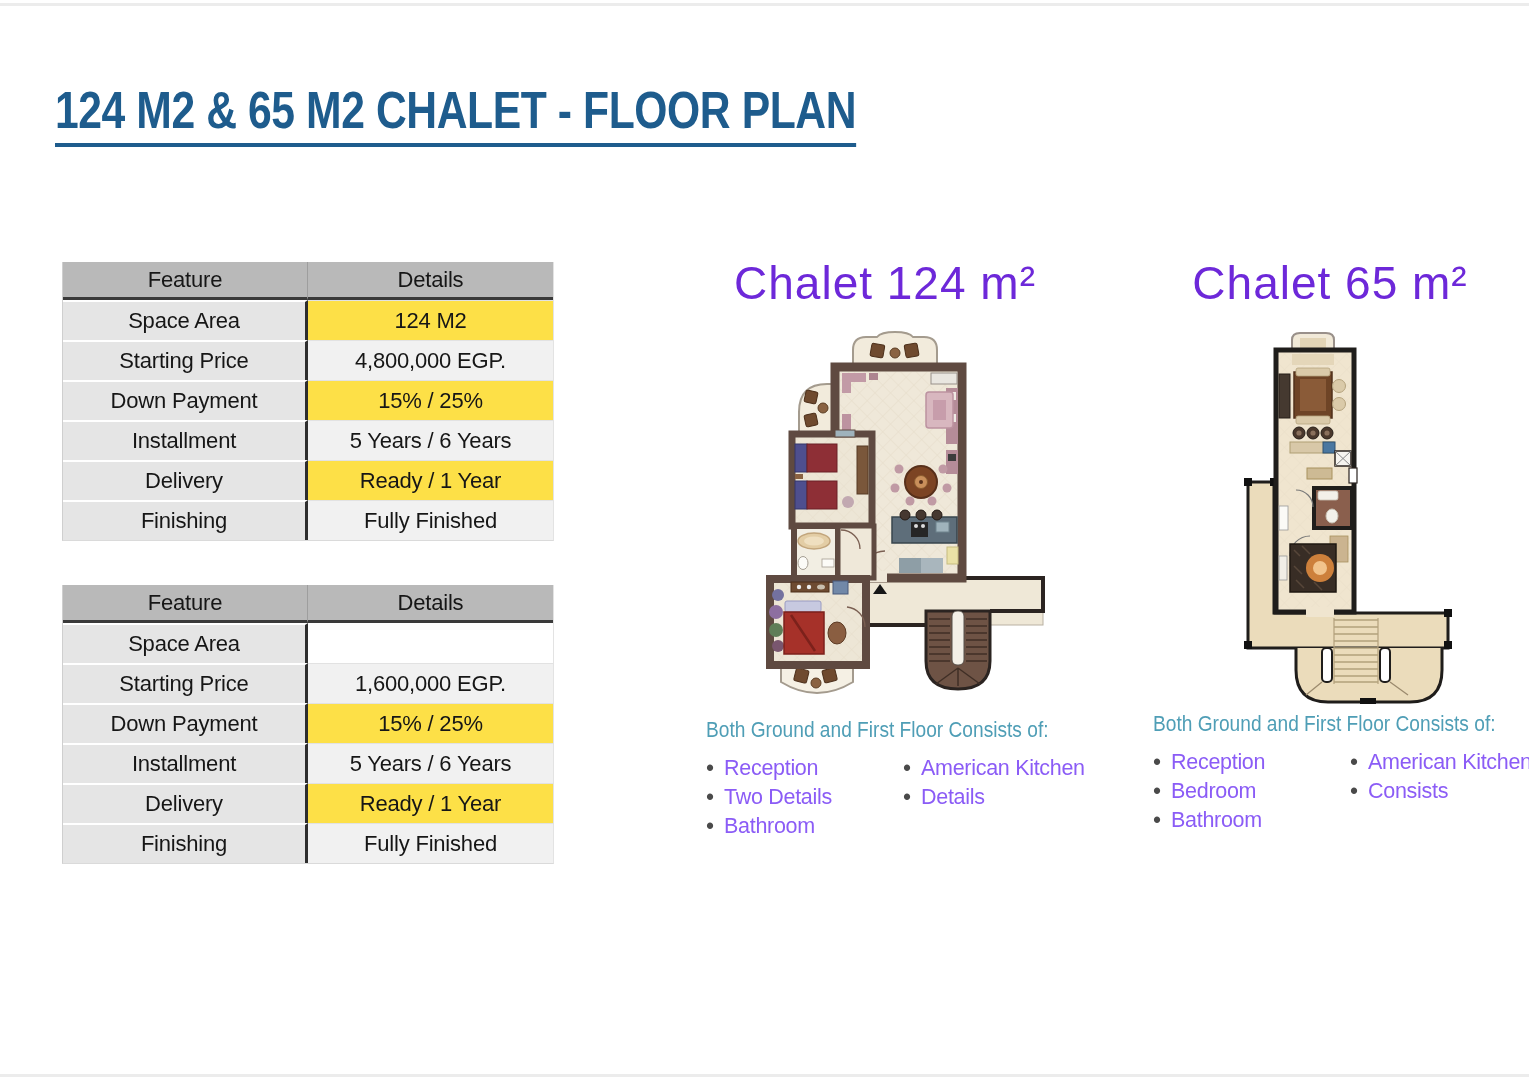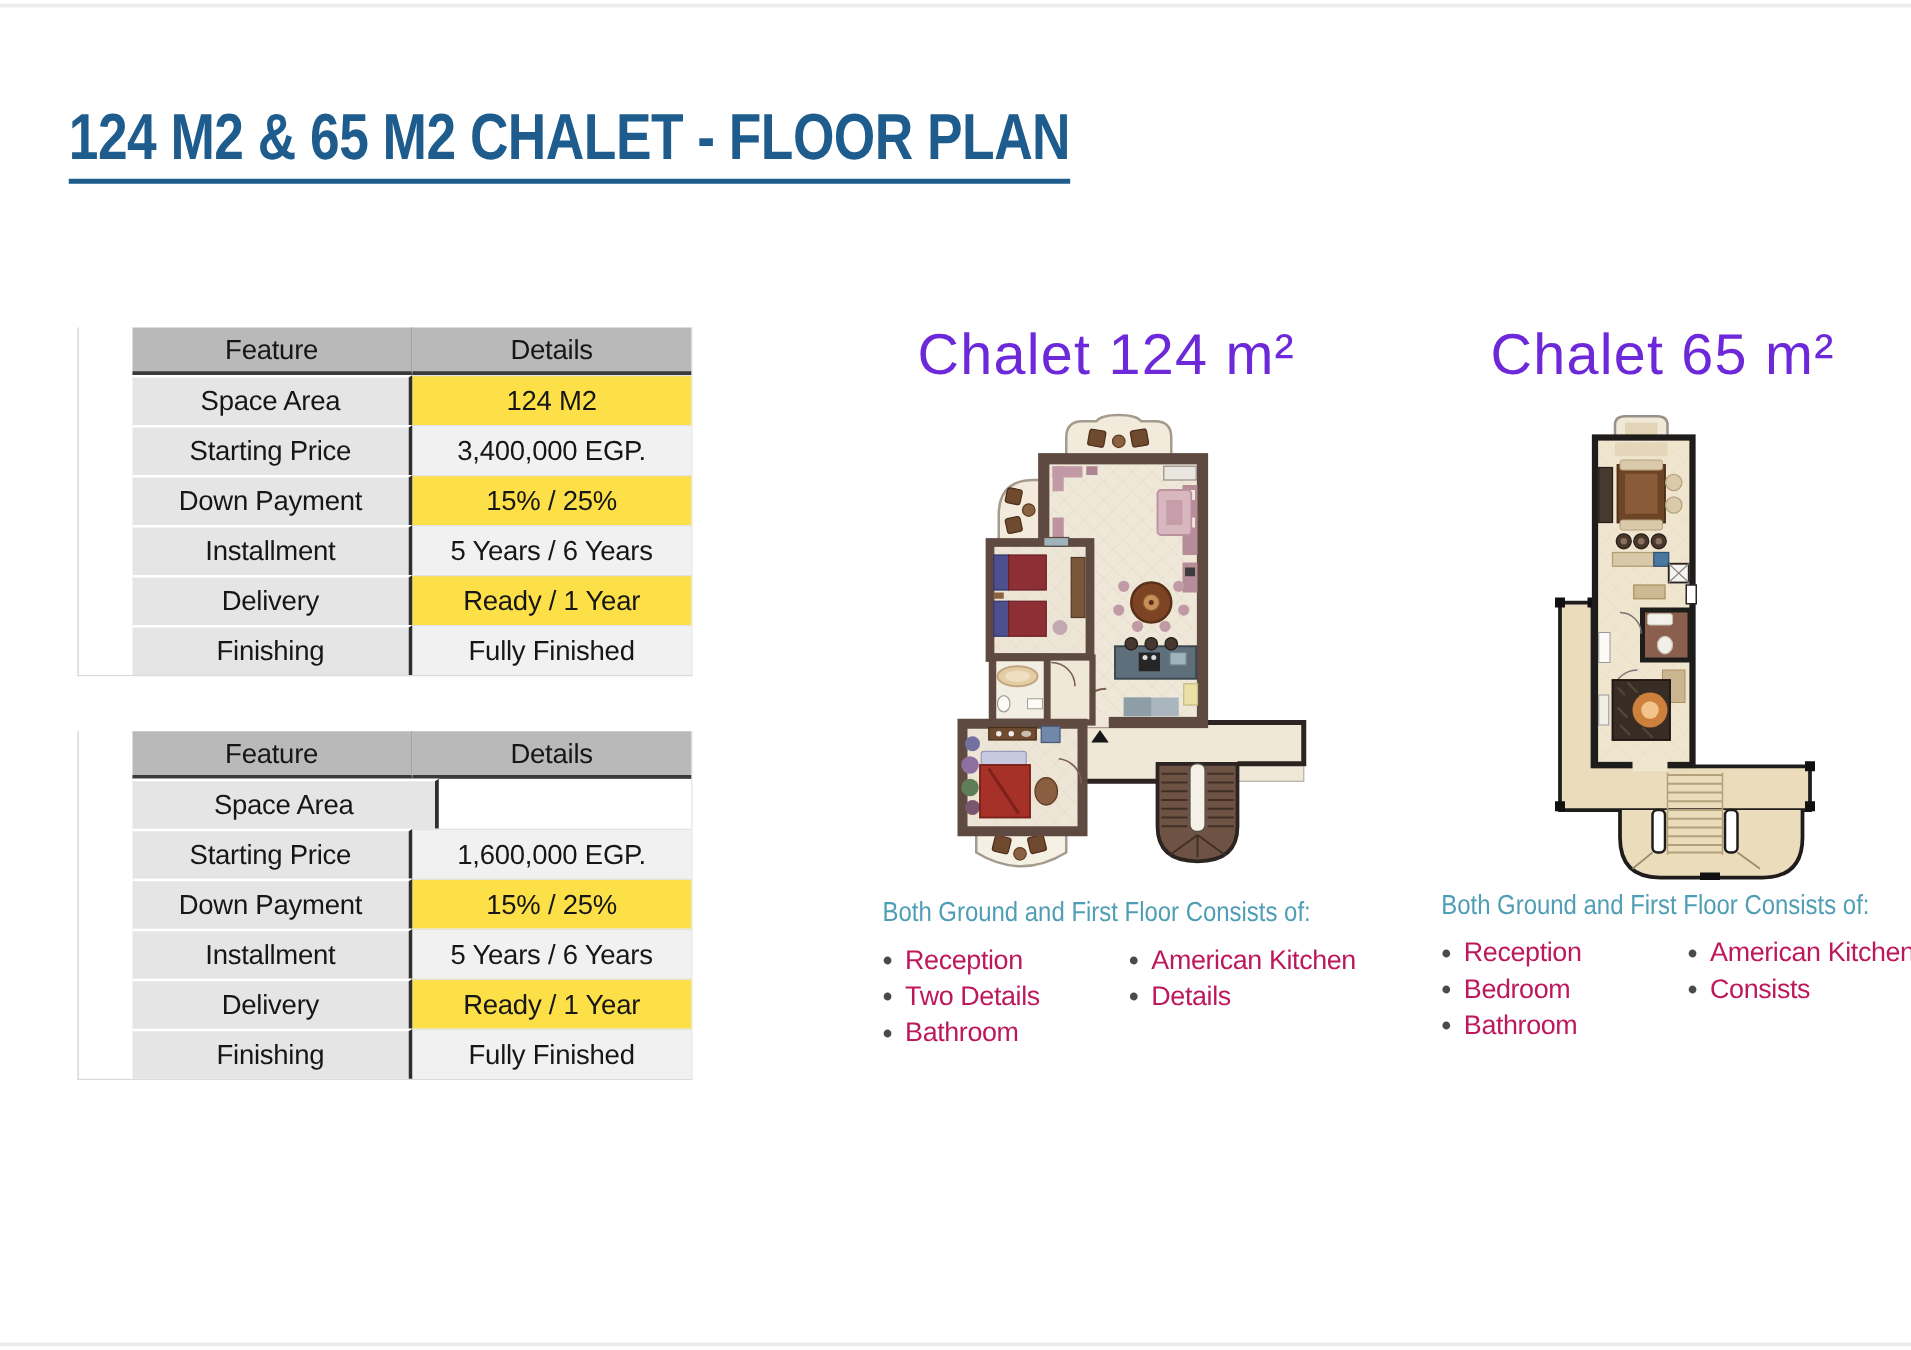--- a/index.html
+++ b/index.html
@@ -20,21 +20,21 @@
     transform:scaleX(0.82);transform-origin:left top;
     border-bottom:4px solid #1E5C8D;padding-bottom:7px;
   }
 
   
   .ptable{
     position:absolute;left:62px;width:490px;
     border-left:1px solid #CFCFCF;border-right:1px solid #E3E3E3;border-bottom:1px solid #DADADA;
     font-size:22px;color:#161616;letter-spacing:-0.2px;
   }
-  .prow{display:flex;padding-left:43px;}
+  .prow{display:flex;}
   .prow.header{height:38px;}
   .prow.body{height:40px;}
   .pcell{width:245px;display:flex;align-items:center;justify-content:center;box-sizing:border-box;}
   .prow.header .pcell{background:#B9B9B9;border-bottom:3px solid #3A3A3A;}
   .prow.header .pcell.feature{border-right:1px solid #9E9E9E;}
   .prow.body .pcell.feature{background:#e5e5e5;border-right:3px solid #2E2E2E;border-top:2px solid #FFFFFF;}
   .prow.body .pcell.details{background:#fde047;border-top:1px solid #E2E2E2;}
   .prow.body .pcell.details.alt{background:#F1F1F1;}
 
   
@@ -50,42 +50,42 @@
   .consists{position:absolute;}
   .consists-heading{
     font-size:22px;color:#4F9EB6;letter-spacing:0;white-space:nowrap;
     transform:scaleX(0.87);transform-origin:left top;margin-bottom:11px;
   }
   .consists-cols{display:flex;}
   .bullet-list{list-style:none;margin:0;padding:0;}
   .bullet-list.col1{width:197px;}
   .bullet-list li{height:29px;display:flex;align-items:center;white-space:nowrap;}
   .bullet{color:#4A4A4A;font-size:23px;margin-right:10px;line-height:1;}
-  .li-text{color:#be185d;font-size:21.5px;letter-spacing:-0.3px;}
+  .li-text{color:#8b5cf6;font-size:21.5px;letter-spacing:-0.3px;}
 </style>
 </head>
 <body>
 
 <div class="edge top"></div>
 <div class="edge bottom"></div>
 
 <h1 class="page-title">124 M2 &amp; 65 M2 CHALET - FLOOR PLAN</h1>
 
 <section class="ptable" style="top:262px">
   <div class="prow header">
     <div class="pcell feature">Feature</div>
     <div class="pcell details">Details</div>
   </div>
   <div class="prow body">
     <div class="pcell feature">Space Area</div>
     <div class="pcell details">124 M2</div>
   </div>
   <div class="prow body">
     <div class="pcell feature">Starting Price</div>
-    <div class="pcell details alt">3,400,000 EGP.</div>
+    <div class="pcell details alt">4,800,000 EGP.</div>
   </div>
   <div class="prow body">
     <div class="pcell feature">Down Payment</div>
     <div class="pcell details">15% / 25%</div>
   </div>
   <div class="prow body">
     <div class="pcell feature">Installment</div>
     <div class="pcell details alt">5 Years / 6 Years</div>
   </div>
   <div class="prow body">

